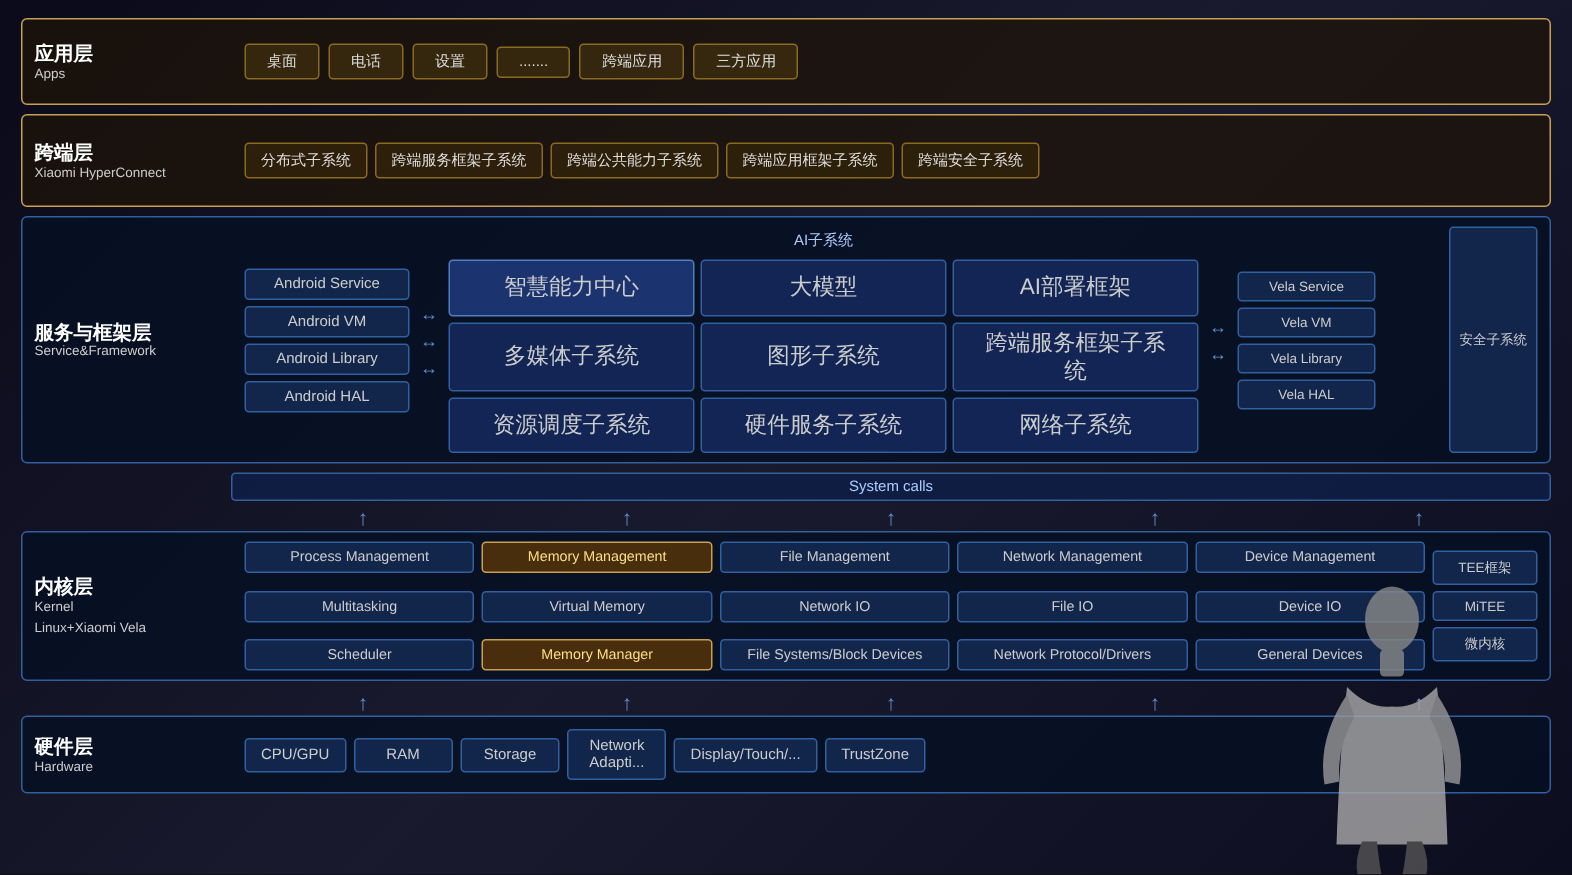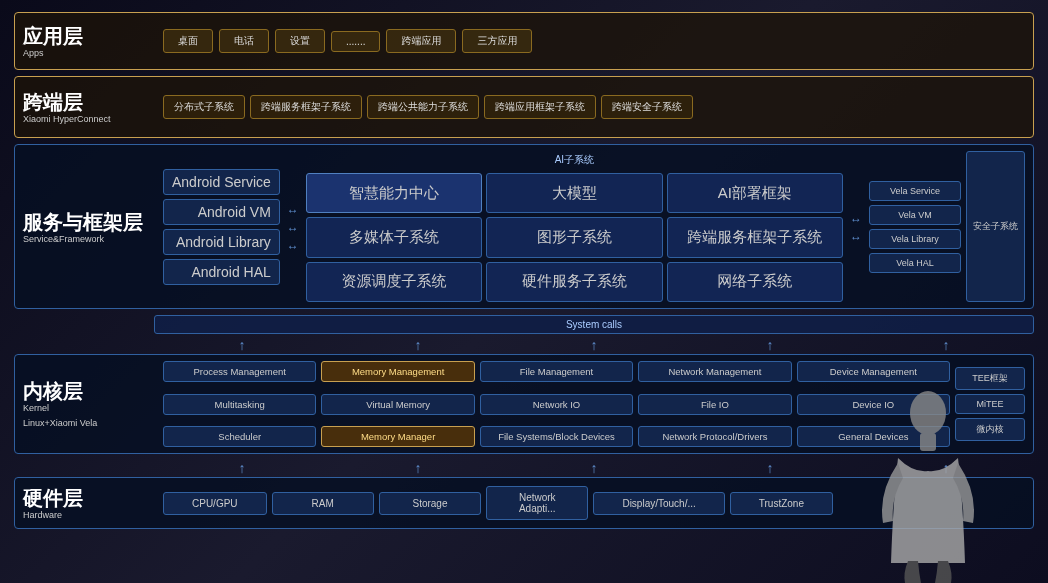--- a/index.html
+++ b/index.html
@@ -44,21 +44,21 @@
 
     .layer-title {
       position: absolute;
       left: 8px;
       top: 50%;
       transform: translateY(-50%);
       color: white;
     }
 
     .layer-title .cn {
-      font-size: 20px;
+      font-size: 13px;
       font-weight: bold;
       color: #fff;
       line-height: 1.2;
     }
 
     .layer-title .en {
       font-size: 9px;
       color: #ccc;
       line-height: 1.2;
     }
@@ -145,23 +145,23 @@
       gap: 4px;
       justify-content: center;
       min-width: 110px;
     }
 
     .android-cell {
       background: rgba(20, 40, 80, 0.9);
       border: 1px solid #3060a0;
       border-radius: 3px;
       color: #ccc;
-      font-size: 14px;
+      font-size: 10px;
       padding: 4px 8px;
-      text-align: right;
+      text-align: center;
     }
 
     .arrow-col {
       display: flex;
       flex-direction: column;
       justify-content: center;
       gap: 4px;
       color: #6090d0;
       font-size: 12px;
       padding: 0 2px;
@@ -230,20 +230,21 @@
       border: 1px solid #3060a0;
       border-radius: 3px;
       color: #ccc;
       font-size: 9px;
       padding: 20px 6px;
       text-align: center;
       display: flex;
       align-items: center;
       justify-content: center;
       min-width: 55px;
+      margin-left: 44px;
     }
 
     
     .syscall-bar {
       background: rgba(15, 30, 70, 0.9);
       border: 1px solid #3060a0;
       border-radius: 3px;
       color: #aaccff;
       font-size: 10px;
       text-align: center;
@@ -314,21 +315,21 @@
       height: 100%;
       gap: 5px;
     }
 
     .hardware-cell {
       background: rgba(20, 40, 80, 0.9);
       border: 1px solid #3060a0;
       border-radius: 3px;
       color: #ccc;
       font-size: 10px;
-      padding: 5px 28px;
+      padding: 5px 10px;
       text-align: center;
       flex: 1;
     }
 
     
     .layer-arrows {
       display: flex;
       justify-content: space-around;
       color: #6090d0;
       font-size: 14px;

